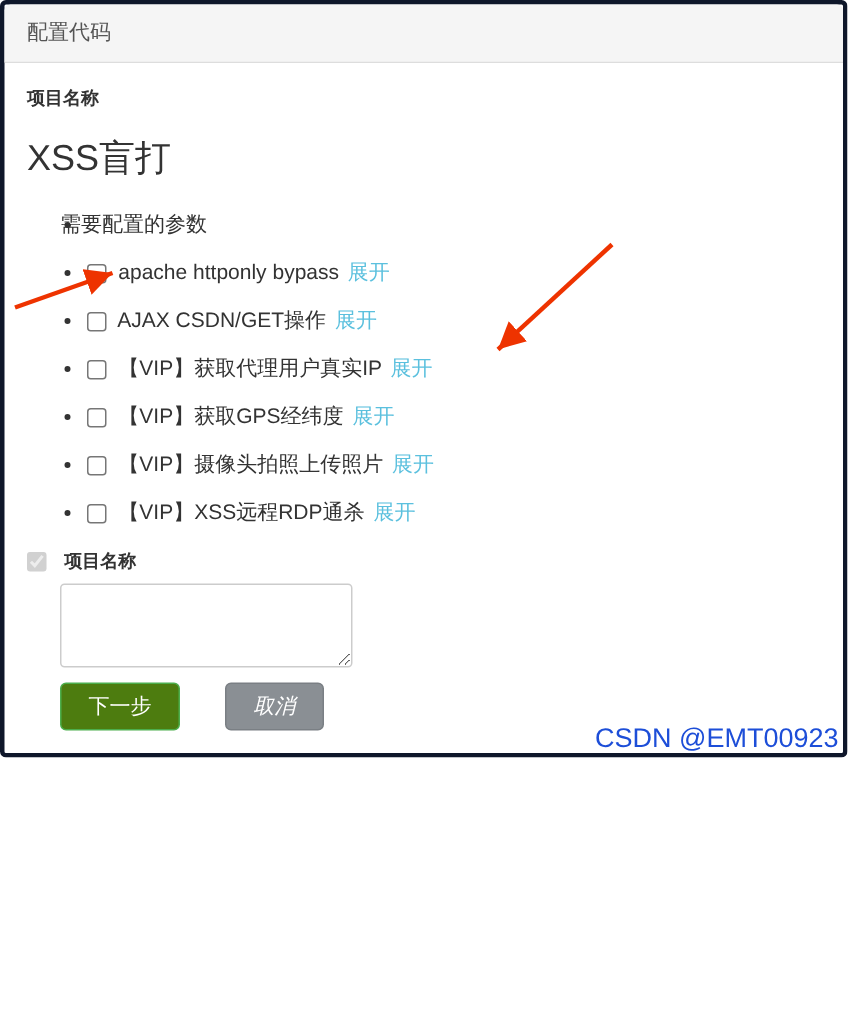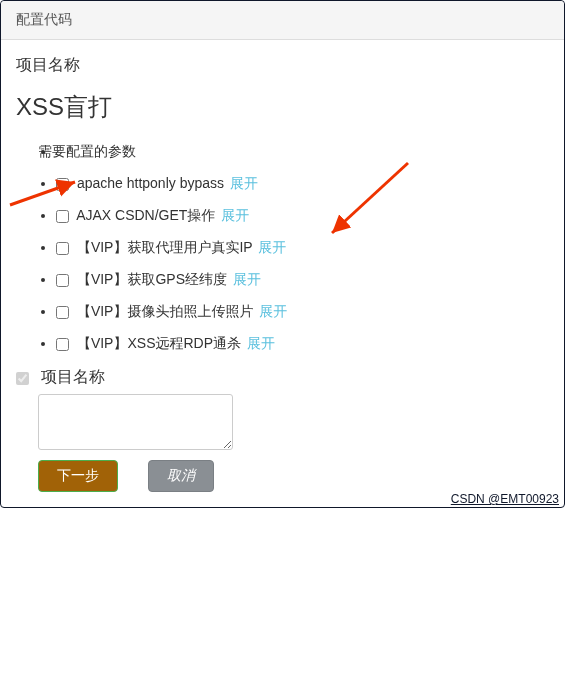--- a/index.html
+++ b/index.html
@@ -5,38 +5,38 @@
     * { box-sizing: border-box; margin: 0; padding: 0; }
     body {
       font-family: "Helvetica Neue", Helvetica, Arial, "Microsoft YaHei", sans-serif;
       font-size: 14px;
       color: #333;
       background: #fff;
       width: 565px;
       position: relative;
     }
     .panel {
-      border: 1px solid #0f172a;
+      border: 3px solid #0f172a;
       border-radius: 4px;
       margin: 0;
     }
     .panel-heading {
       background: #f5f5f5;
       border-bottom: 1px solid #ddd;
       padding: 10px 15px;
       color: #555;
       font-size: 14px;
       border-radius: 4px 4px 0 0;
     }
     .panel-body {
       padding: 15px;
     }
     .section-label {
-      font-weight: normal;
-      font-size: 16px;
+      font-weight: bold;
+      font-size: 12px;
       margin-bottom: 10px;
     }
     h1.project-title {
       font-size: 24px;
       font-weight: 500;
       margin: 15px 0 20px 0;
       color: #333;
     }
     ul.module-list {
       list-style: disc;
@@ -100,21 +100,21 @@
       padding: 6px 18px;
       font-size: 14px;
       border-radius: 4px;
       border: 1px solid transparent;
       color: #fff;
       cursor: pointer;
       margin-left: 22px;
       margin-right: 4px;
     }
     .btn-success {
-      background: #a16207;
+      background: #4d7c0f;
       border-color: #4cae4c;
     }
     .btn-default {
       background: #6c757d;
       border-color: #5f6a73;
       color: #fff;
       background: #777;
     }
     .btn-default {
       background: #888;
@@ -122,23 +122,22 @@
       font-style: italic;
     }
     .arrow {
       position: absolute;
       pointer-events: none;
     }
     .watermark {
       position: absolute;
       right: 6px;
       bottom: 2px;
-      color: #0f172a;
-      font-size: 12px;
-      text-decoration: underline;
+      color: #1d4ed8;
+      font-size: 18px;
     }
   </style>
 </head>
 <body>
 
 <div class="panel">
   <div class="panel-heading">配置代码</div>
   <div class="panel-body">
     <div class="section-label">项目名称</div>
     <h1 class="project-title">XSS盲打</h1>

